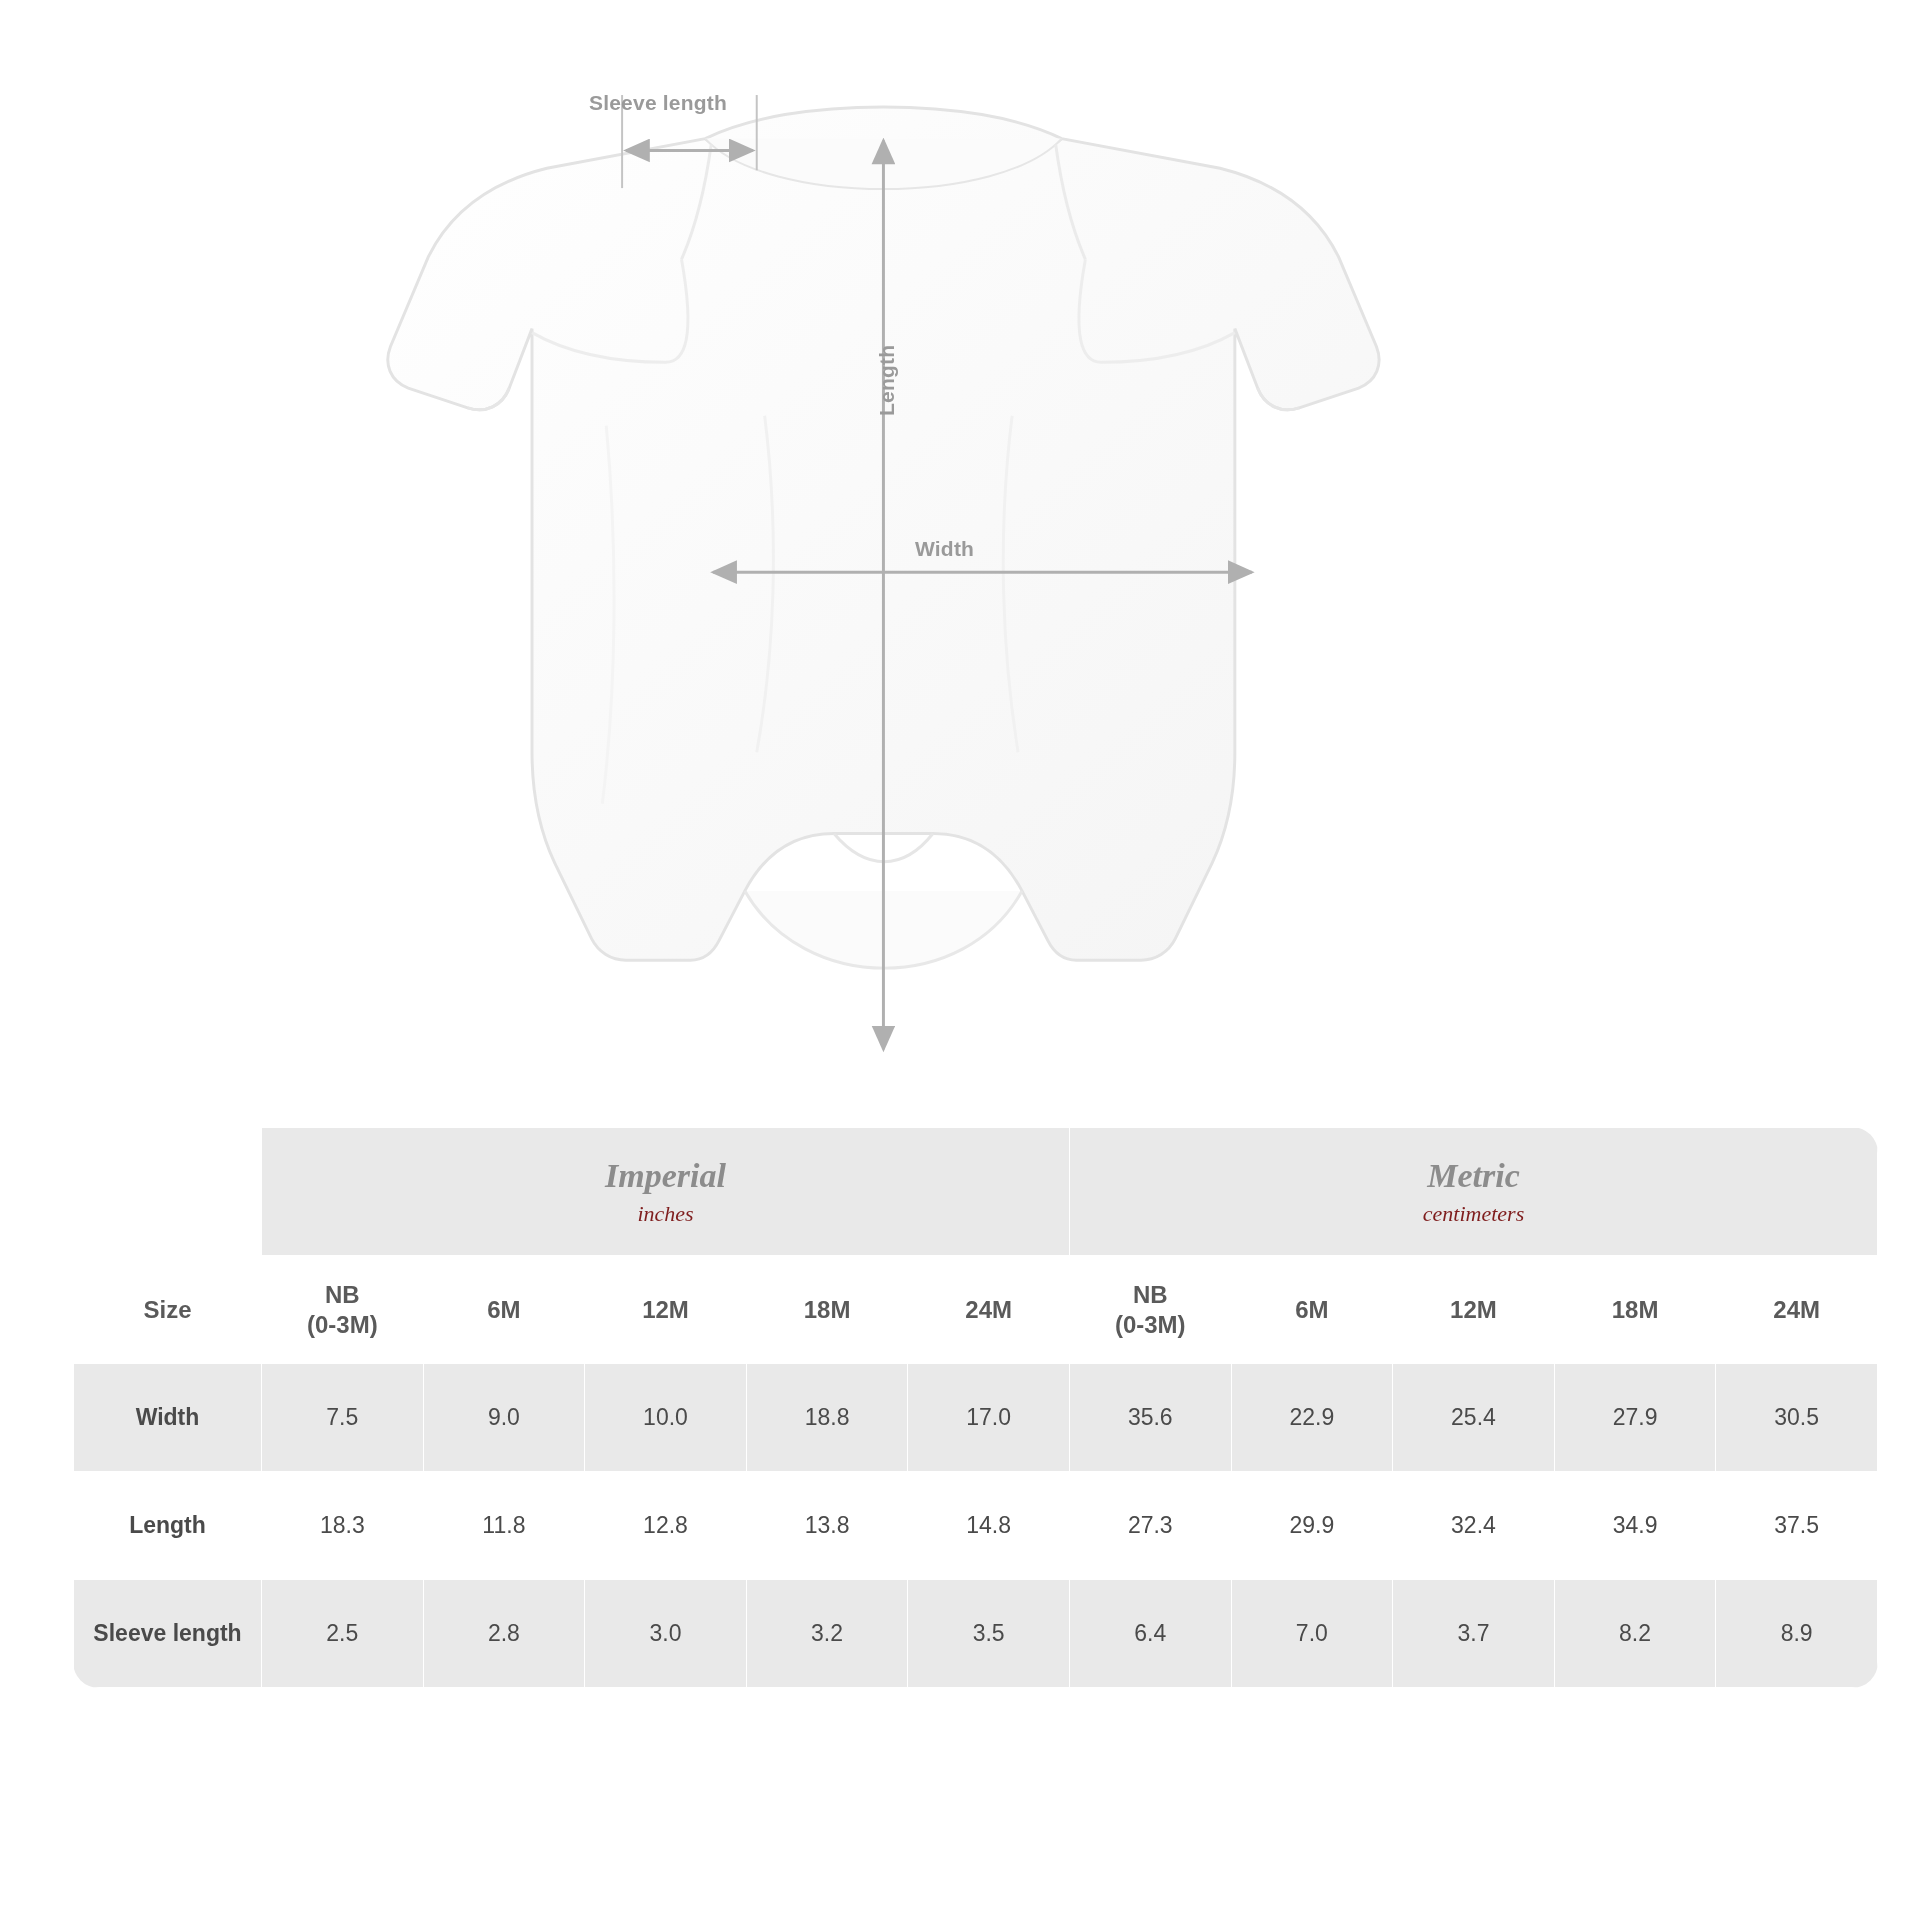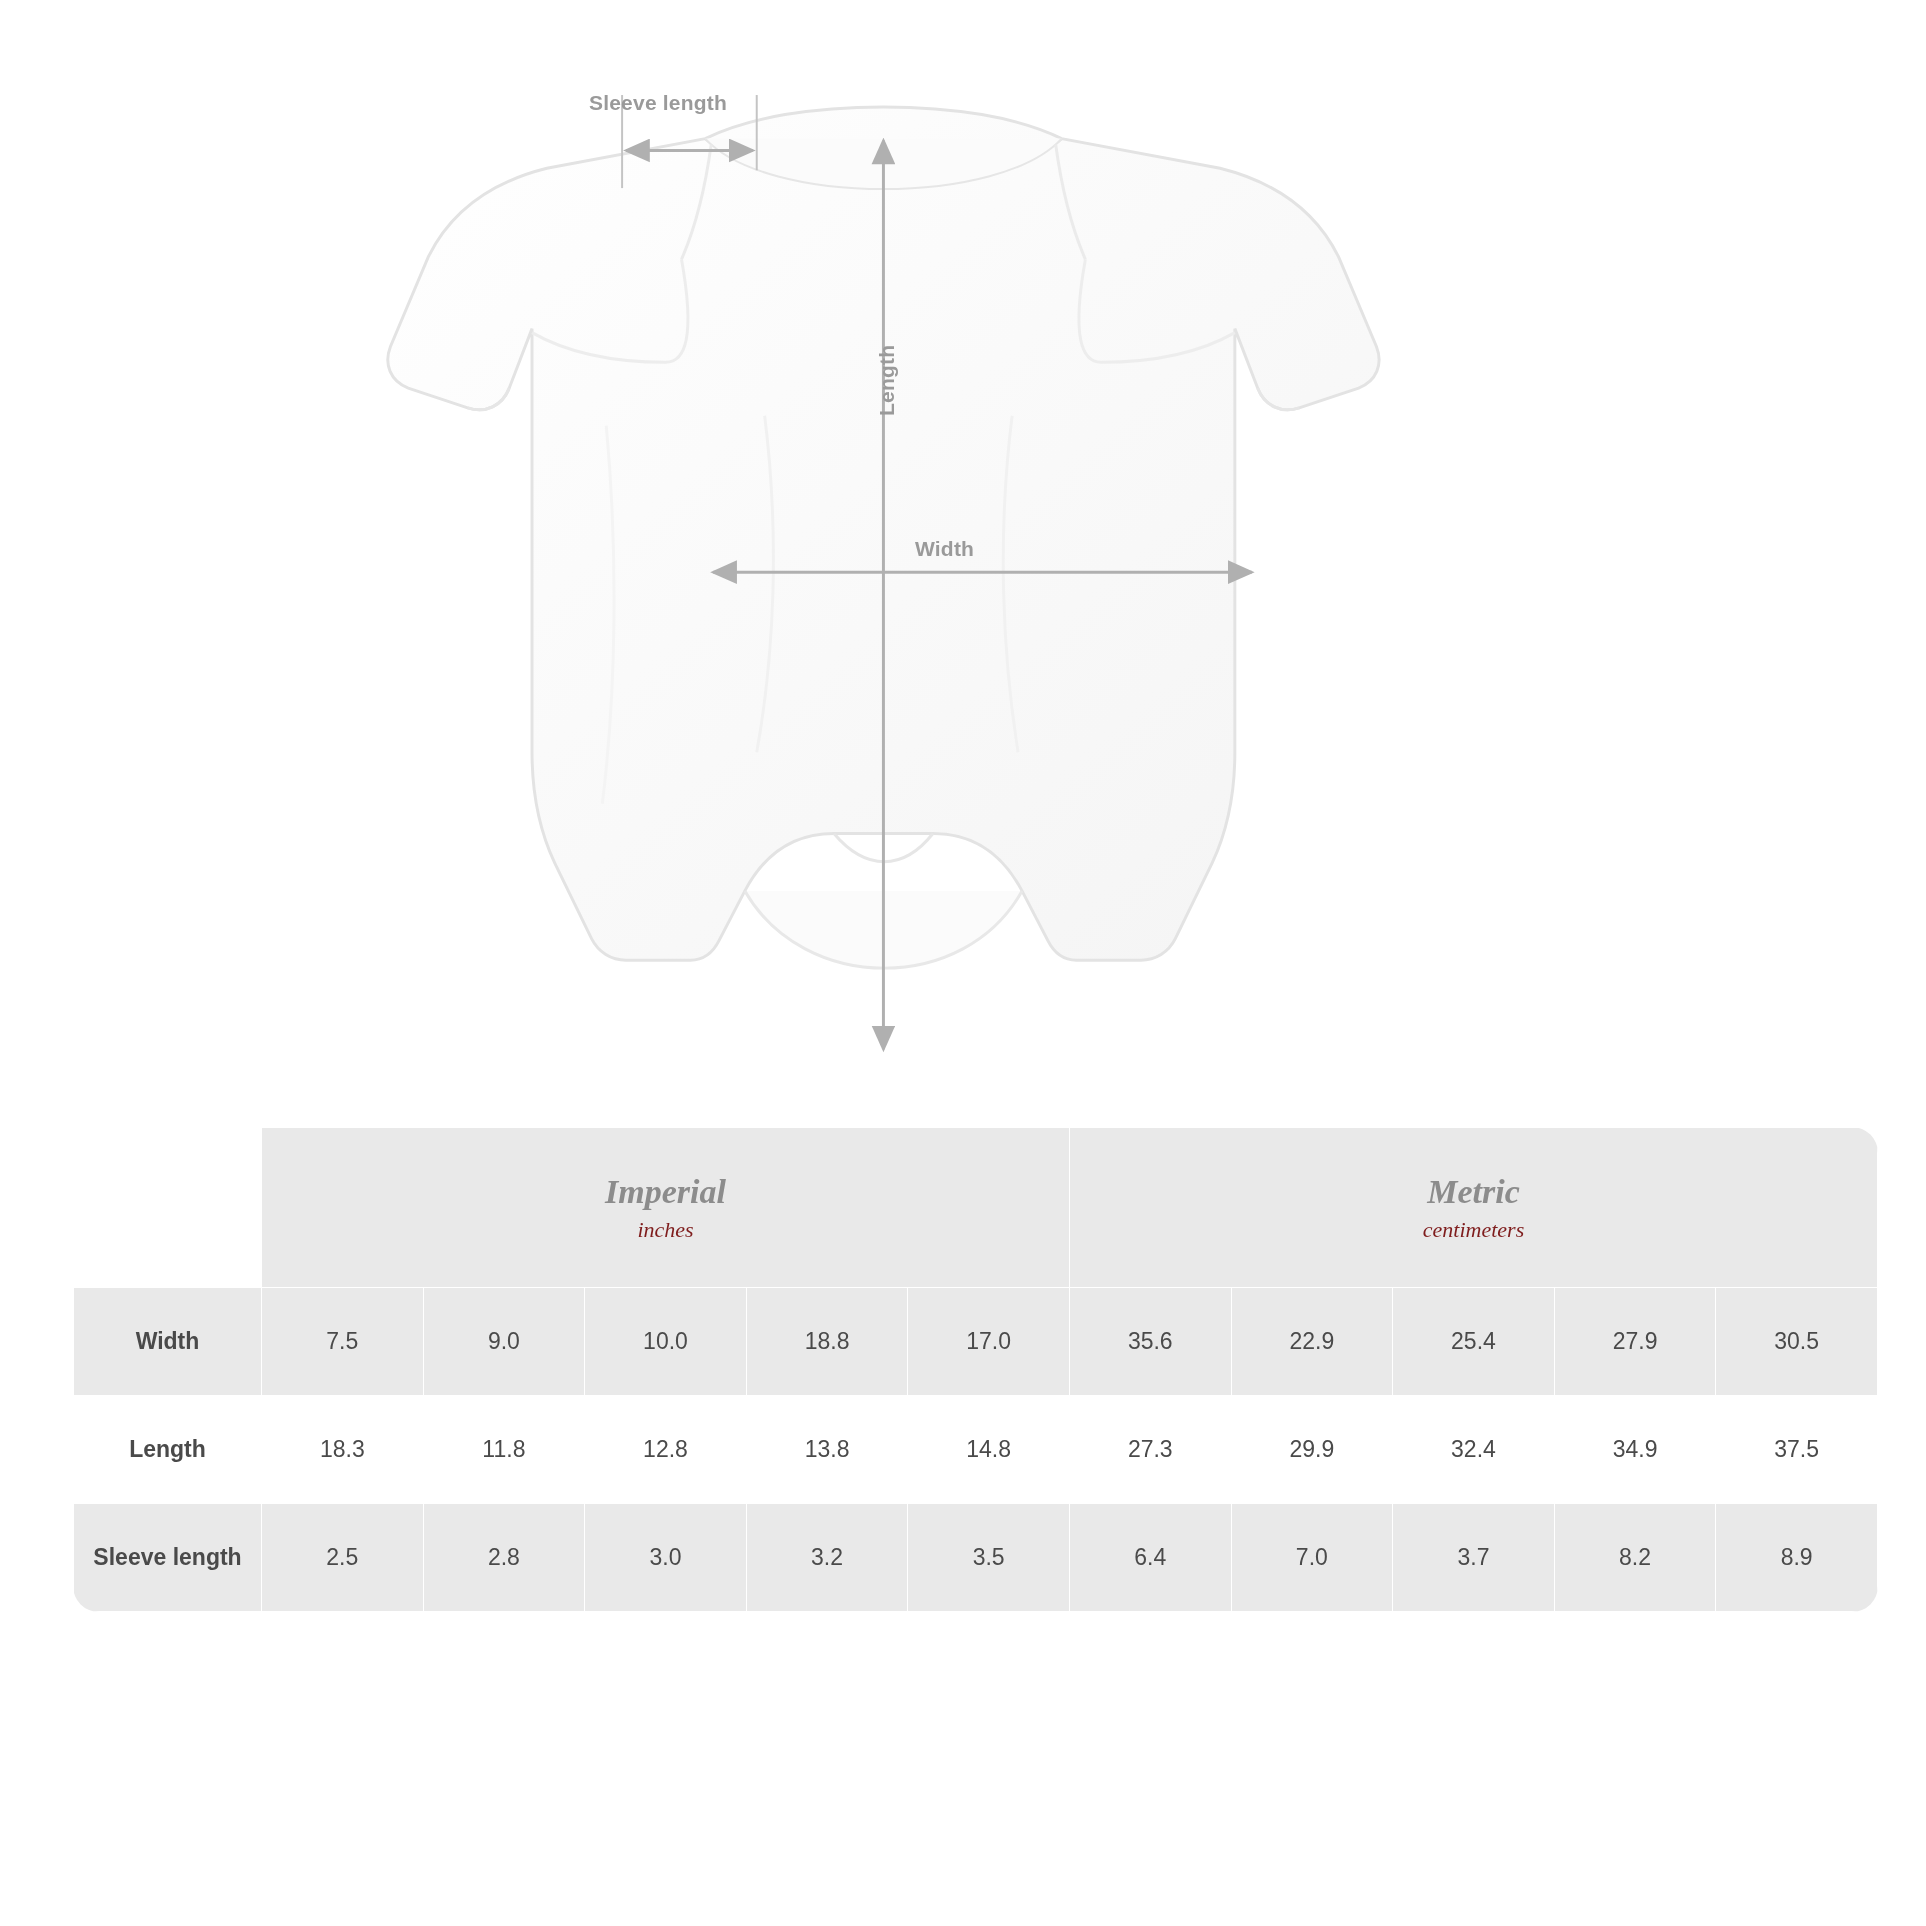--- a/index.html
+++ b/index.html
@@ -87,21 +87,21 @@
   table.size-table td, table.size-table th {
     border: 1px solid #ffffff;
     text-align: center;
     vertical-align: middle;
     font-size: 23px;
     color: #4a4a4a;
   }
   .unit-head td {
     background: #e9e9e9;
     height: 127px;
-    padding: 16px;
+    padding: 0;
   }
   .unit-name {
     font-size: 34px;
     font-style: italic;
     font-weight: bold;
     color: #8c8c8c;
     font-family: "Liberation Serif", serif;
   }
   .unit-sub {
     font-size: 22px;
@@ -257,20 +257,39 @@
           <td colspan="5">
             <div class="unit-name">Imperial</div>
             <div class="unit-sub">inches</div>
           </td>
           <td colspan="5">
             <div class="unit-name">Metric</div>
             <div class="unit-sub">centimeters</div>
           </td>
         </tr>
 
+        <tr class="row-size">
+          <td class="rowhead">Size</td>
+          <td>
+            <div>NB</div>
+            <div class="nb-sub">(0-3M)</div>
+          </td>
+          <td>6M</td>
+          <td>12M</td>
+          <td>18M</td>
+          <td>24M</td>
+          <td>
+            <div>NB</div>
+            <div class="nb-sub">(0-3M)</div>
+          </td>
+          <td>6M</td>
+          <td>12M</td>
+          <td>18M</td>
+          <td>24M</td>
+        </tr>
 
         <tr class="row-shade">
           <td class="rowhead">Width</td>
           <td>7.5</td>
           <td>9.0</td>
           <td>10.0</td>
           <td>18.8</td>
           <td>17.0</td>
           <td>35.6</td>
           <td>22.9</td>

